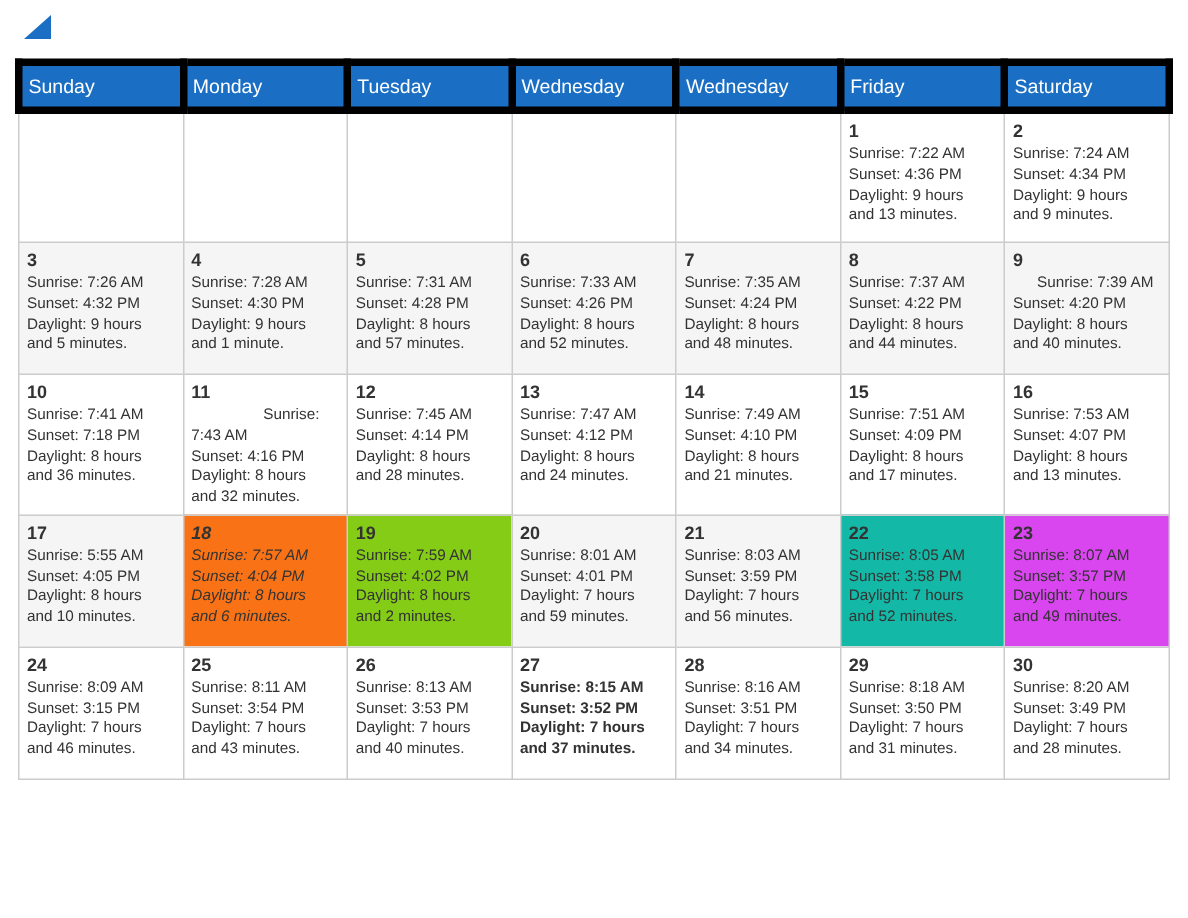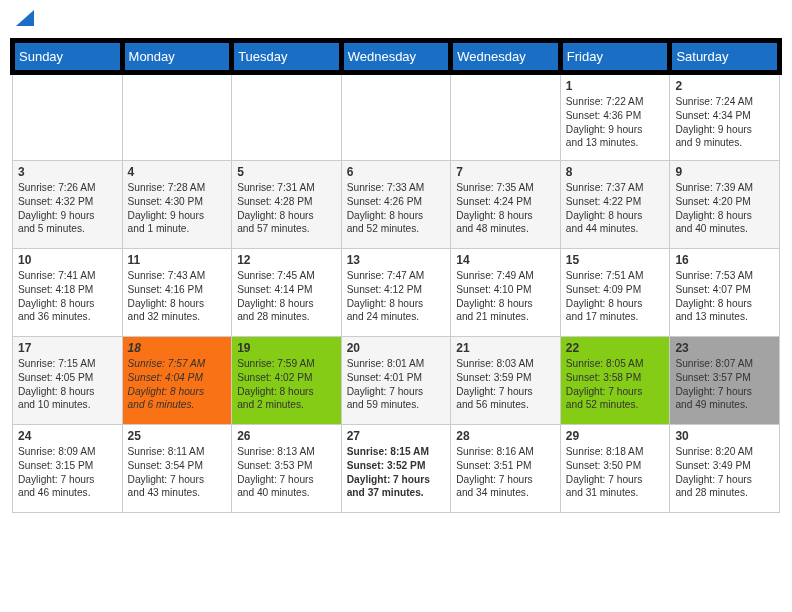--- a/index.html
+++ b/index.html
@@ -162,31 +162,31 @@
 Daylight: 8 hours
 and 52 minutes.</span></td>
         <td style="background: rgb(245, 245, 245);"><span class="day-num">7</span><span class="day-info" style="white-space: pre-line;">Sunrise: 7:35 AM
 Sunset: 4:24 PM
 Daylight: 8 hours
 and 48 minutes.</span></td>
         <td style="background: rgb(245, 245, 245);"><span class="day-num">8</span><span class="day-info" style="white-space: pre-line;">Sunrise: 7:37 AM
 Sunset: 4:22 PM
 Daylight: 8 hours
 and 44 minutes.</span></td>
-        <td style="background: rgb(245, 245, 245);"><span class="day-num">9</span><span class="day-info" style="white-space: pre-line;">Sunrise: 7:39 AM
+        <td style="background: rgb(245, 245, 245);"><span class="day-num">9</span><span class="day-info" style="white-space: pre-line; margin-left: 16px;">Sunrise: 7:39 AM
 Sunset: 4:20 PM
 Daylight: 8 hours
 and 40 minutes.</span></td>
       </tr>
       <tr>
         <td><span class="day-num">10</span><span class="day-info" style="white-space: pre-line;">Sunrise: 7:41 AM
-Sunset: 4:18 PM
+Sunset: 7:18 PM
 Daylight: 8 hours
 and 36 minutes.</span></td>
-        <td><span class="day-num">11</span><span class="day-info" style="white-space: pre-line;">Sunrise: 7:43 AM
+        <td><span class="day-num">11</span><span class="day-info" style="white-space: pre-line; margin-left: 48px;">Sunrise: 7:43 AM
 Sunset: 4:16 PM
 Daylight: 8 hours
 and 32 minutes.</span></td>
         <td><span class="day-num">12</span><span class="day-info" style="white-space: pre-line;">Sunrise: 7:45 AM
 Sunset: 4:14 PM
 Daylight: 8 hours
 and 28 minutes.</span></td>
         <td><span class="day-num">13</span><span class="day-info" style="white-space: pre-line;">Sunrise: 7:47 AM
 Sunset: 4:12 PM
 Daylight: 8 hours
@@ -198,45 +198,45 @@
         <td><span class="day-num">15</span><span class="day-info" style="white-space: pre-line;">Sunrise: 7:51 AM
 Sunset: 4:09 PM
 Daylight: 8 hours
 and 17 minutes.</span></td>
         <td><span class="day-num">16</span><span class="day-info" style="white-space: pre-line;">Sunrise: 7:53 AM
 Sunset: 4:07 PM
 Daylight: 8 hours
 and 13 minutes.</span></td>
       </tr>
       <tr>
-        <td style="background: rgb(245, 245, 245);"><span class="day-num">17</span><span class="day-info" style="white-space: pre-line;">Sunrise: 7:15 AM
+        <td style="background: rgb(245, 245, 245);"><span class="day-num">17</span><span class="day-info" style="white-space: pre-line;">Sunrise: 5:55 AM
 Sunset: 4:05 PM
 Daylight: 8 hours
 and 10 minutes.</span></td>
         <td style="background: #f97316; font-style: italic;"><span class="day-num">18</span><span class="day-info" style="white-space: pre-line;">Sunrise: 7:57 AM
 Sunset: 4:04 PM
 Daylight: 8 hours
 and 6 minutes.</span></td>
         <td style="background: #84cc16;"><span class="day-num">19</span><span class="day-info" style="white-space: pre-line;">Sunrise: 7:59 AM
 Sunset: 4:02 PM
 Daylight: 8 hours
 and 2 minutes.</span></td>
         <td style="background: rgb(245, 245, 245);"><span class="day-num">20</span><span class="day-info" style="white-space: pre-line;">Sunrise: 8:01 AM
 Sunset: 4:01 PM
 Daylight: 7 hours
 and 59 minutes.</span></td>
         <td style="background: rgb(245, 245, 245);"><span class="day-num">21</span><span class="day-info" style="white-space: pre-line;">Sunrise: 8:03 AM
 Sunset: 3:59 PM
 Daylight: 7 hours
 and 56 minutes.</span></td>
-        <td style="background: #84cc16; margin-top: 16px;"><span class="day-num">22</span><span class="day-info" style="white-space: pre-line;">Sunrise: 8:05 AM
+        <td style="background: #14b8a6; margin-top: 16px;"><span class="day-num">22</span><span class="day-info" style="white-space: pre-line;">Sunrise: 8:05 AM
 Sunset: 3:58 PM
 Daylight: 7 hours
 and 52 minutes.</span></td>
-        <td style="background: #a3a3a3;"><span class="day-num">23</span><span class="day-info" style="white-space: pre-line;">Sunrise: 8:07 AM
+        <td style="background: #d946ef;"><span class="day-num">23</span><span class="day-info" style="white-space: pre-line;">Sunrise: 8:07 AM
 Sunset: 3:57 PM
 Daylight: 7 hours
 and 49 minutes.</span></td>
       </tr>
       <tr>
         <td><span class="day-num">24</span><span class="day-info" style="white-space: pre-line;">Sunrise: 8:09 AM
 Sunset: 3:15 PM
 Daylight: 7 hours
 and 46 minutes.</span></td>
         <td><span class="day-num">25</span><span class="day-info" style="white-space: pre-line;">Sunrise: 8:11 AM

